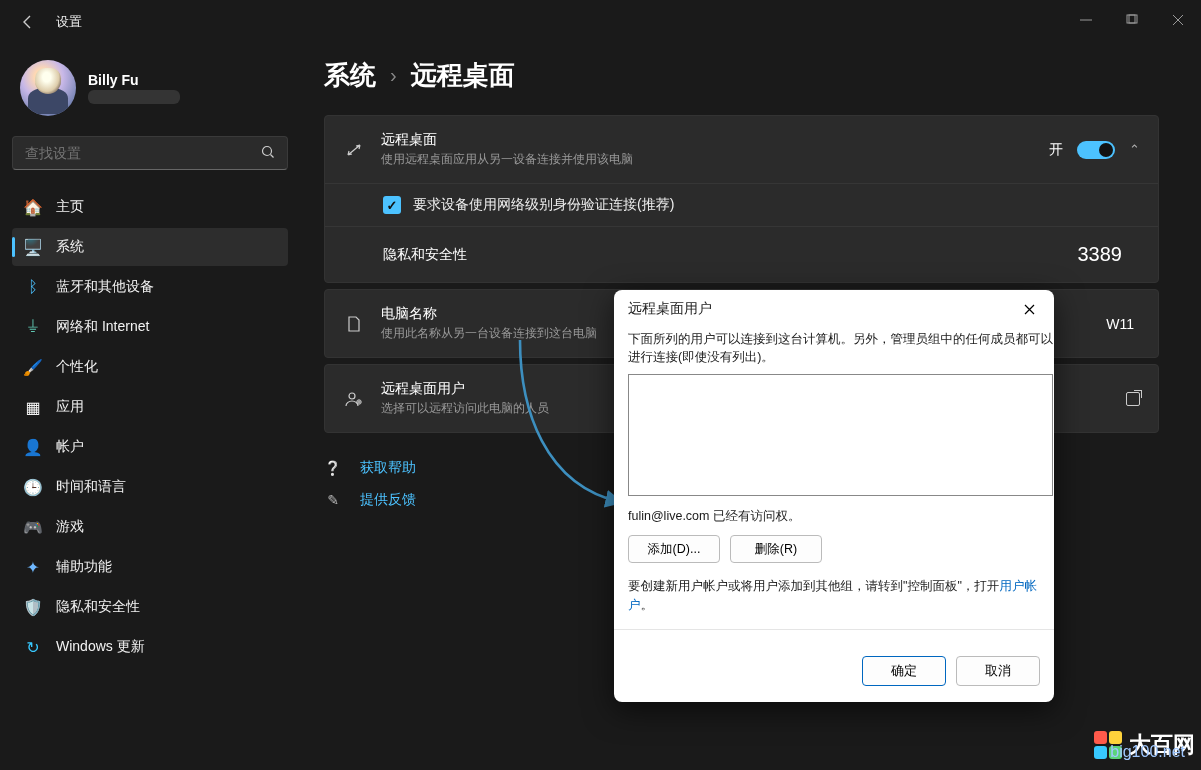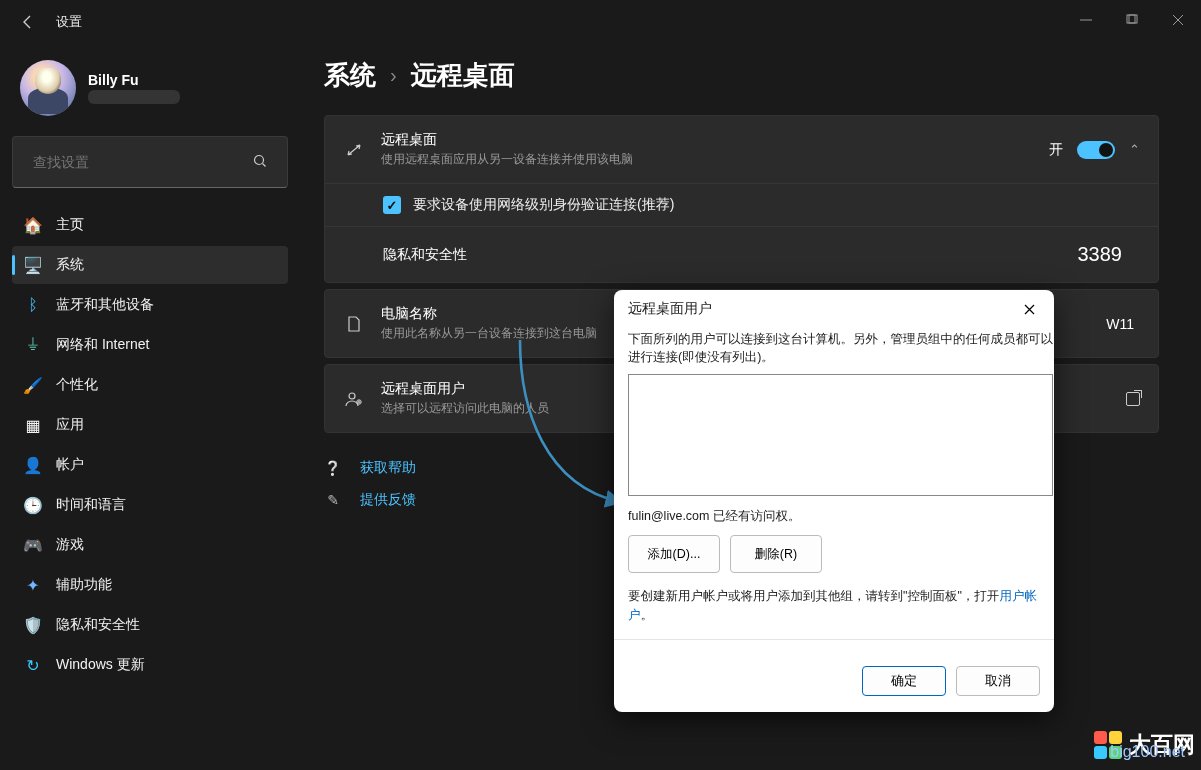--- a/index.html
+++ b/index.html
@@ -14,21 +14,21 @@
 .main-area { display: flex; height: calc(100% - 44px); }
 
 .sidebar { width: 300px; padding: 8px 12px; display: flex; flex-direction: column; }
 .user-block { display: flex; align-items: center; gap: 12px; padding: 8px 8px 16px 8px; }
 .avatar { width: 56px; height: 56px; border-radius: 50%; background: radial-gradient(circle at 40% 30%, #ffd9b3 15%, #c8b8e8 40%, #3d5f8f 100%); position: relative; overflow: hidden; }
 .avatar::after { content:""; position:absolute; top:8px; left:50%; transform:translateX(-50%); width:26px; height:26px; background: radial-gradient(ellipse at 45% 35%, #ffe 20%, #dca 60%, #433 90%); border-radius: 40% 40% 50% 50%; }
 .avatar::before { content:""; position:absolute; top:28px; left:50%; transform:translateX(-50%); width:40px; height:26px; background:#3c4766; border-radius: 40% 40% 0 0; }
 .user-name { font-size: 14px; font-weight: 600; }
 .user-email { font-size: 12px; color: transparent; text-shadow: 0 0 7px #888; width:92px; height:14px; background: rgba(130,130,130,.25); border-radius:6px; margin-top:2px; }
 
-.search-box { display: flex; align-items: center; background: #2b2b2b; border: 1px solid #3a3a3a; border-radius: 4px; height: 52px; padding: 0 20px; margin: 4px 0 18px 0; border-bottom:1px solid #666; }
+.search-box { display: flex; align-items: center; background: #2b2b2b; border: 1px solid #3a3a3a; border-radius: 4px; height: 34px; padding: 0 12px; margin: 4px 0 18px 0; border-bottom:1px solid #666; }
 .search-box input { flex: 1; background: transparent; border: none; color: #fff; font-size: 14px; outline: none; }
 .search-box span.icon { color: #ccc; font-size: 14px; }
 
 .nav { display: flex; flex-direction: column; gap: 2px; }
 .nav-item { display: flex; align-items: center; gap: 14px; height: 38px; padding: 0 12px; border-radius: 4px; cursor: pointer; font-size: 14px; color: #f2f2f2; }
 .nav-item.active { background: #2d2d2d; position: relative; }
 .nav-item.active::before { content:""; position:absolute; left:0; top:9px; bottom:9px; width:3px; background:#4cc2ff; border-radius:2px; }
 .nav-icon { width: 18px; height: 18px; display: inline-flex; align-items: center; justify-content: center; font-size: 16px; }
 
 .content { flex: 1; padding: 14px 42px 0 24px; overflow: auto; }
@@ -66,21 +66,21 @@
 
 
 .dialog { position:absolute; top:290px; left:614px; width:440px; background:#fff; color:#000; border-radius:8px; box-shadow: 0 8px 30px rgba(0,0,0,.6); overflow:hidden; font-size:13px; }
 .dialog-head { display:flex; align-items:center; justify-content:space-between; padding: 8px 14px 6px 14px; font-size:14px; color:#222; }
 .dialog-close { width:22px; height:22px; display:flex; align-items:center; justify-content:center; cursor:pointer; color:#000; font-size:14px; }
 .dialog-body { padding: 4px 1px 10px 14px; }
 .dialog-desc { font-size:12.5px; color:#1a1a1a; line-height:1.45; margin-bottom:8px; }
 .user-list { height:122px; border:1px solid #888; background:#fff; margin-bottom:12px; }
 .access-note { font-size:12.5px; color:#1a1a1a; margin-bottom:10px; }
 .dlg-btn-row { display:flex; gap:10px; margin-bottom:14px; }
-.dlg-btn { min-width:92px; height:38px; border:1px solid #bbb; border-radius:4px; background:#fdfdfd; font-size:12.5px; cursor:pointer; padding:0 12px; }
+.dlg-btn { min-width:92px; height:28px; border:1px solid #bbb; border-radius:4px; background:#fdfdfd; font-size:12.5px; cursor:pointer; padding:0 12px; }
 .cp-note { font-size:12.5px; color:#1a1a1a; margin-bottom:4px; line-height:1.5; }
 .cp-note a { color:#0067c0; cursor:pointer; }
 .dialog-foot { display:flex; justify-content:flex-end; gap:10px; padding: 10px 14px 16px 14px; border-top:1px solid #e5e5e5; }
 .dlg-main-btn { min-width:84px; height:30px; border:1px solid #bbb; border-radius:4px; background:#fdfdfd; font-size:13px; cursor:pointer;margin-top:16px; }
 .dlg-main-btn.primary { border-color:#0067c0; }
 
 .arrow-annot { position:absolute; top:330px; left:460px; width:200px; height:200px; pointer-events:none; }
 
 .watermark { position:absolute; right:6px; bottom:10px; display:flex; align-items:center; gap:6px; color:#fff; font-size:22px; font-weight:700; z-index:30; }
 .wm-logo { width:30px; height:30px; display:flex; flex-wrap:wrap; }

